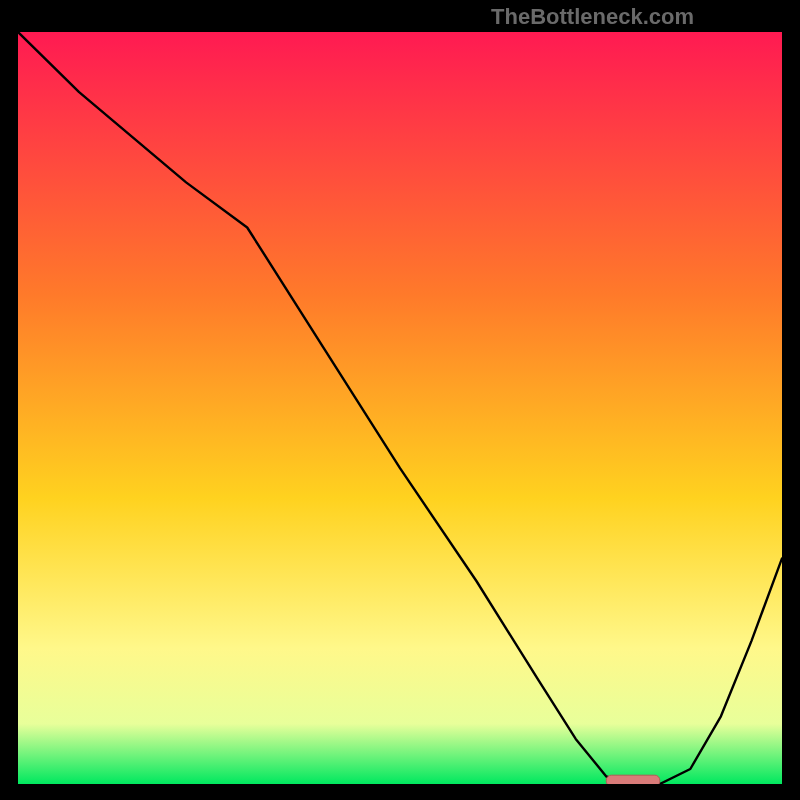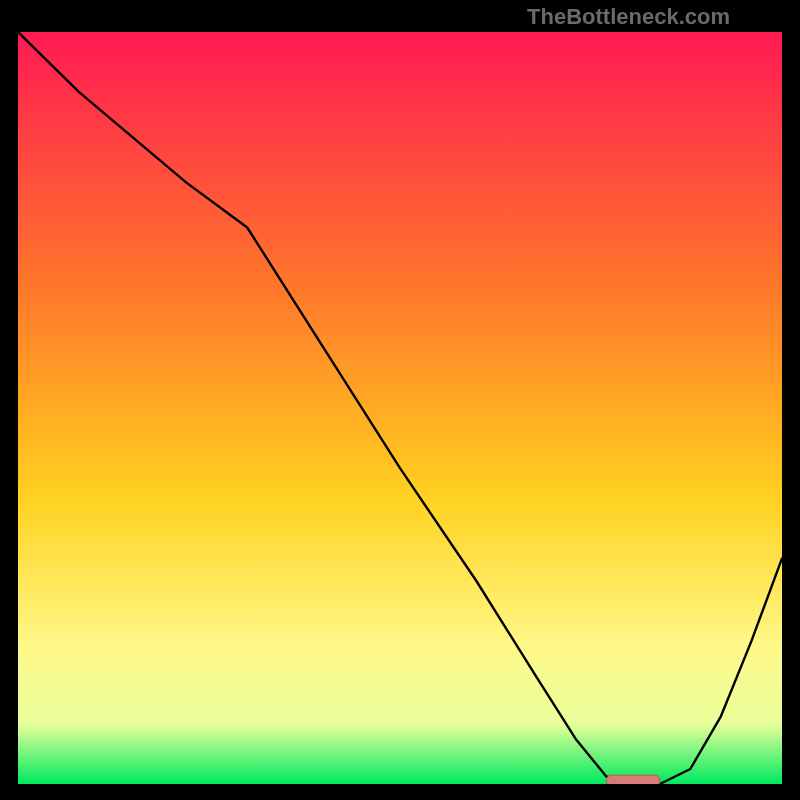--- a/index.html
+++ b/index.html
@@ -9,21 +9,20 @@
     height: 800px;
     background: #000;
     font-family: Arial, Helvetica, sans-serif;
     overflow: hidden;
   }
   .outer {
     position: relative;
     width: 712px;
     height: 800px;
     background: #000;
-    padding-left: 36px;
   }
   .watermark {
     position: absolute;
     top: 4px;
     right: 18px;
     color: #6a6a6a;
     font-size: 22px;
     font-weight: 600;
     font-family: Arial, Helvetica, sans-serif;
     user-select: none;

